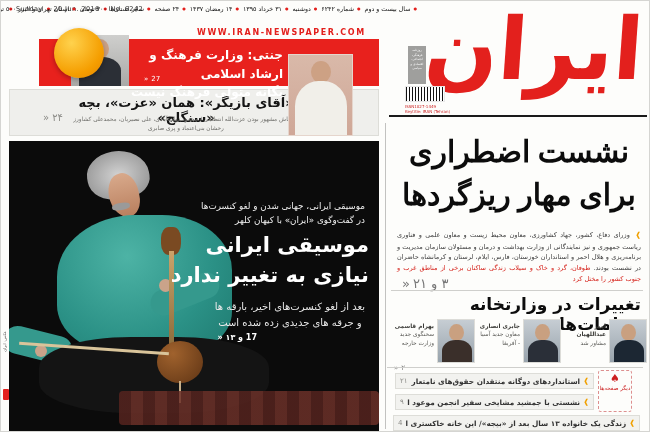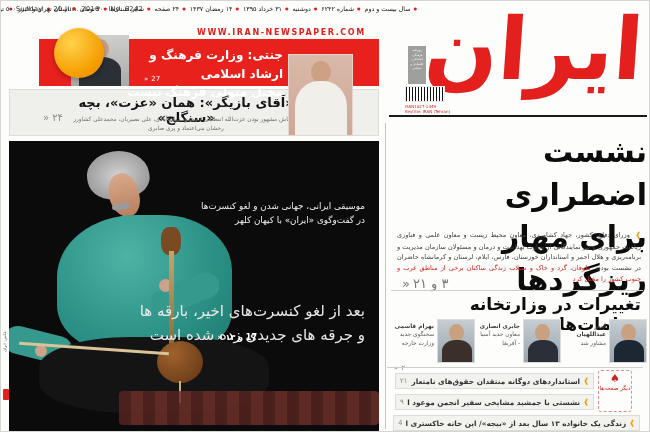--- a/index.html
+++ b/index.html
@@ -55,31 +55,31 @@
                   font-size:5.8px; line-height:1.5; color:#6e6e6a; direction:rtl; }
   .actor-pageref { position:absolute; left:30px; top:22px; color:#8a8a86; font-size:10px; direction:rtl; }
 
   
   .mainphoto { left:8px; top:140px; width:370px; height:345px; background:#0b0b0b; overflow:hidden; z-index:1; }
   .shape { position:absolute; }
   .kicker { position:absolute; right:14px; top:58px; text-align:right; color:#efefef;
             font-size:8.8px; line-height:1.6; direction:rtl; z-index:9; }
   .mp-headline { position:absolute; right:10px; top:90px; text-align:right; color:#fff;
                  font-size:21px; font-weight:bold; line-height:1.42; direction:rtl; z-index:9; }
-  .mp-sub { position:absolute; right:14px; top:158px; text-align:right; color:#e9e9e9;
-            font-size:15px; line-height:1.6; direction:rtl; z-index:9; }
+  .mp-sub { position:absolute; right:14px; top:158px; text-align:center; color:#e9e9e9;
+            font-size:10px; line-height:1.6; direction:rtl; z-index:9; }
   .mp-pageref { position:absolute; right:122px; top:192px; color:#fff; font-weight:bold;
                 font-size:8px; direction:rtl; z-index:9; }
   .photo-credit { left:1px; top:330px; writing-mode:vertical-rl; transform:rotate(180deg);
                   font-size:4px; color:#555; z-index:8; }
   .mini-logo { left:2px; top:388px; width:6px; height:11px; background:#e3201d; border-radius:1px; z-index:8; }
 
   
-  .lead-headline { left:390px; top:130px; width:256px; direction:rtl;
-                   font-size:30px; font-weight:bold; color:#0c0c0c; line-height:1.42; }
+  .lead-headline { left:390px; top:130px; width:256px; text-align:center; direction:rtl;
+                   font-size:30px; font-weight:bold; color:#0c0c0c; line-height:1.42;font-family:Liberation Serif, serif; }
   .lead-body { left:396px; top:229px; width:244px; direction:rtl; text-align:justify;
                font-size:6.5px; line-height:1.65; color:#3f3f3f; }
   .lead-body::before { content:"❱"; color:#f0a000; font-size:7px; margin-left:2px; }
   .lead-red { color:#d6261f; }
   .lead-pageref { left:398px; top:275px; color:#777; font-size:13px; direction:rtl; }
   .sep { background:#cfcfcc; height:1px; }
 
   .dip-headline { left:390px; top:293px; width:252px; direction:rtl; text-align:right;
                   font-size:17px; font-weight:bold; color:#0d0d0d; padding-right:2px; }
   .dip-row { left:386px; top:318px; width:260px; display:flex; direction:rtl; gap:3px; align-items:flex-start; }
@@ -133,21 +133,21 @@
   </div>
   <div class="abs mast-rule"></div>
   <div class="abs vdivider"></div>
 
   <div class="abs website">WWW.IRAN-NEWSPAPER.COM</div>
   <div class="abs sun"></div>
 
   <div class="abs banner">
     <div class="banner-headline">
       <div>جنتی: وزارت فرهنگ و ارشاد اسلامی</div>
-      <div>مختل متولی فرهنگ نیست</div>
+      <div>یگانه متولی فرهنگ نیست</div>
     </div>
     <div class="banner-pageref pageref">27</div>
   </div>
   <div class="abs photo-jannati">
     <div class="sil-head" style="left:20px;top:4px;width:18px;height:20px;background:#c9a084;"></div>
     <div class="sil-body" style="left:8px;top:22px;width:42px;height:30px;background:#2b2f36;"></div>
   </div>
   <div class="abs photo-entezami">
     <div class="sil-head" style="left:22px;top:6px;width:20px;height:22px;background:#cda184;"></div>
     <div class="sil-body" style="left:6px;top:26px;width:52px;height:56px;background:#f1efe9;"></div>
@@ -177,20 +177,24 @@
     <div class="shape" style="left:160px;top:110px;width:5px;height:100px;background:linear-gradient(#caa36a,#8a6a3a);"></div>
     <div class="shape" style="left:148px;top:200px;width:46px;height:42px;background:radial-gradient(circle at 35% 30%,#a0622d,#5f3414);border-radius:50%;"></div>
     <div class="shape" style="left:170px;top:240px;width:2px;height:22px;background:#c9b08a;"></div>
     <div class="shape" style="left:10px;top:206px;width:150px;height:3px;background:#d9c49a;transform:rotate(4deg);"></div>
     <div class="shape" style="left:110px;top:250px;width:260px;height:34px;background:repeating-linear-gradient(90deg,#55231e 0 12px,#6b3028 12px 24px);opacity:.85;border-radius:4px;"></div>
 
     <div class="kicker">
       <div>موسیقی ایرانی، جهانی شدن و لغو کنسرت‌ها</div>
       <div>در گفت‌وگوی «ایران» با کیهان کلهر</div>
     </div>
+    <div class="mp-headline">
+      <div>موسیقی ایرانی</div>
+      <div>نیازی به تغییر ندارد</div>
+    </div>
     <div class="mp-sub">
       <div>بعد از لغو کنسرت‌های اخیر، بارقه ها</div>
       <div>و جرقه های جدیدی زده شده است</div>
     </div>
     <div class="mp-pageref pageref">17 و ۱۳</div>
   </div>
   <div class="abs photo-credit">عکس: ایران</div>
   <div class="abs mini-logo"></div>
 
   <div class="abs lead-headline">

